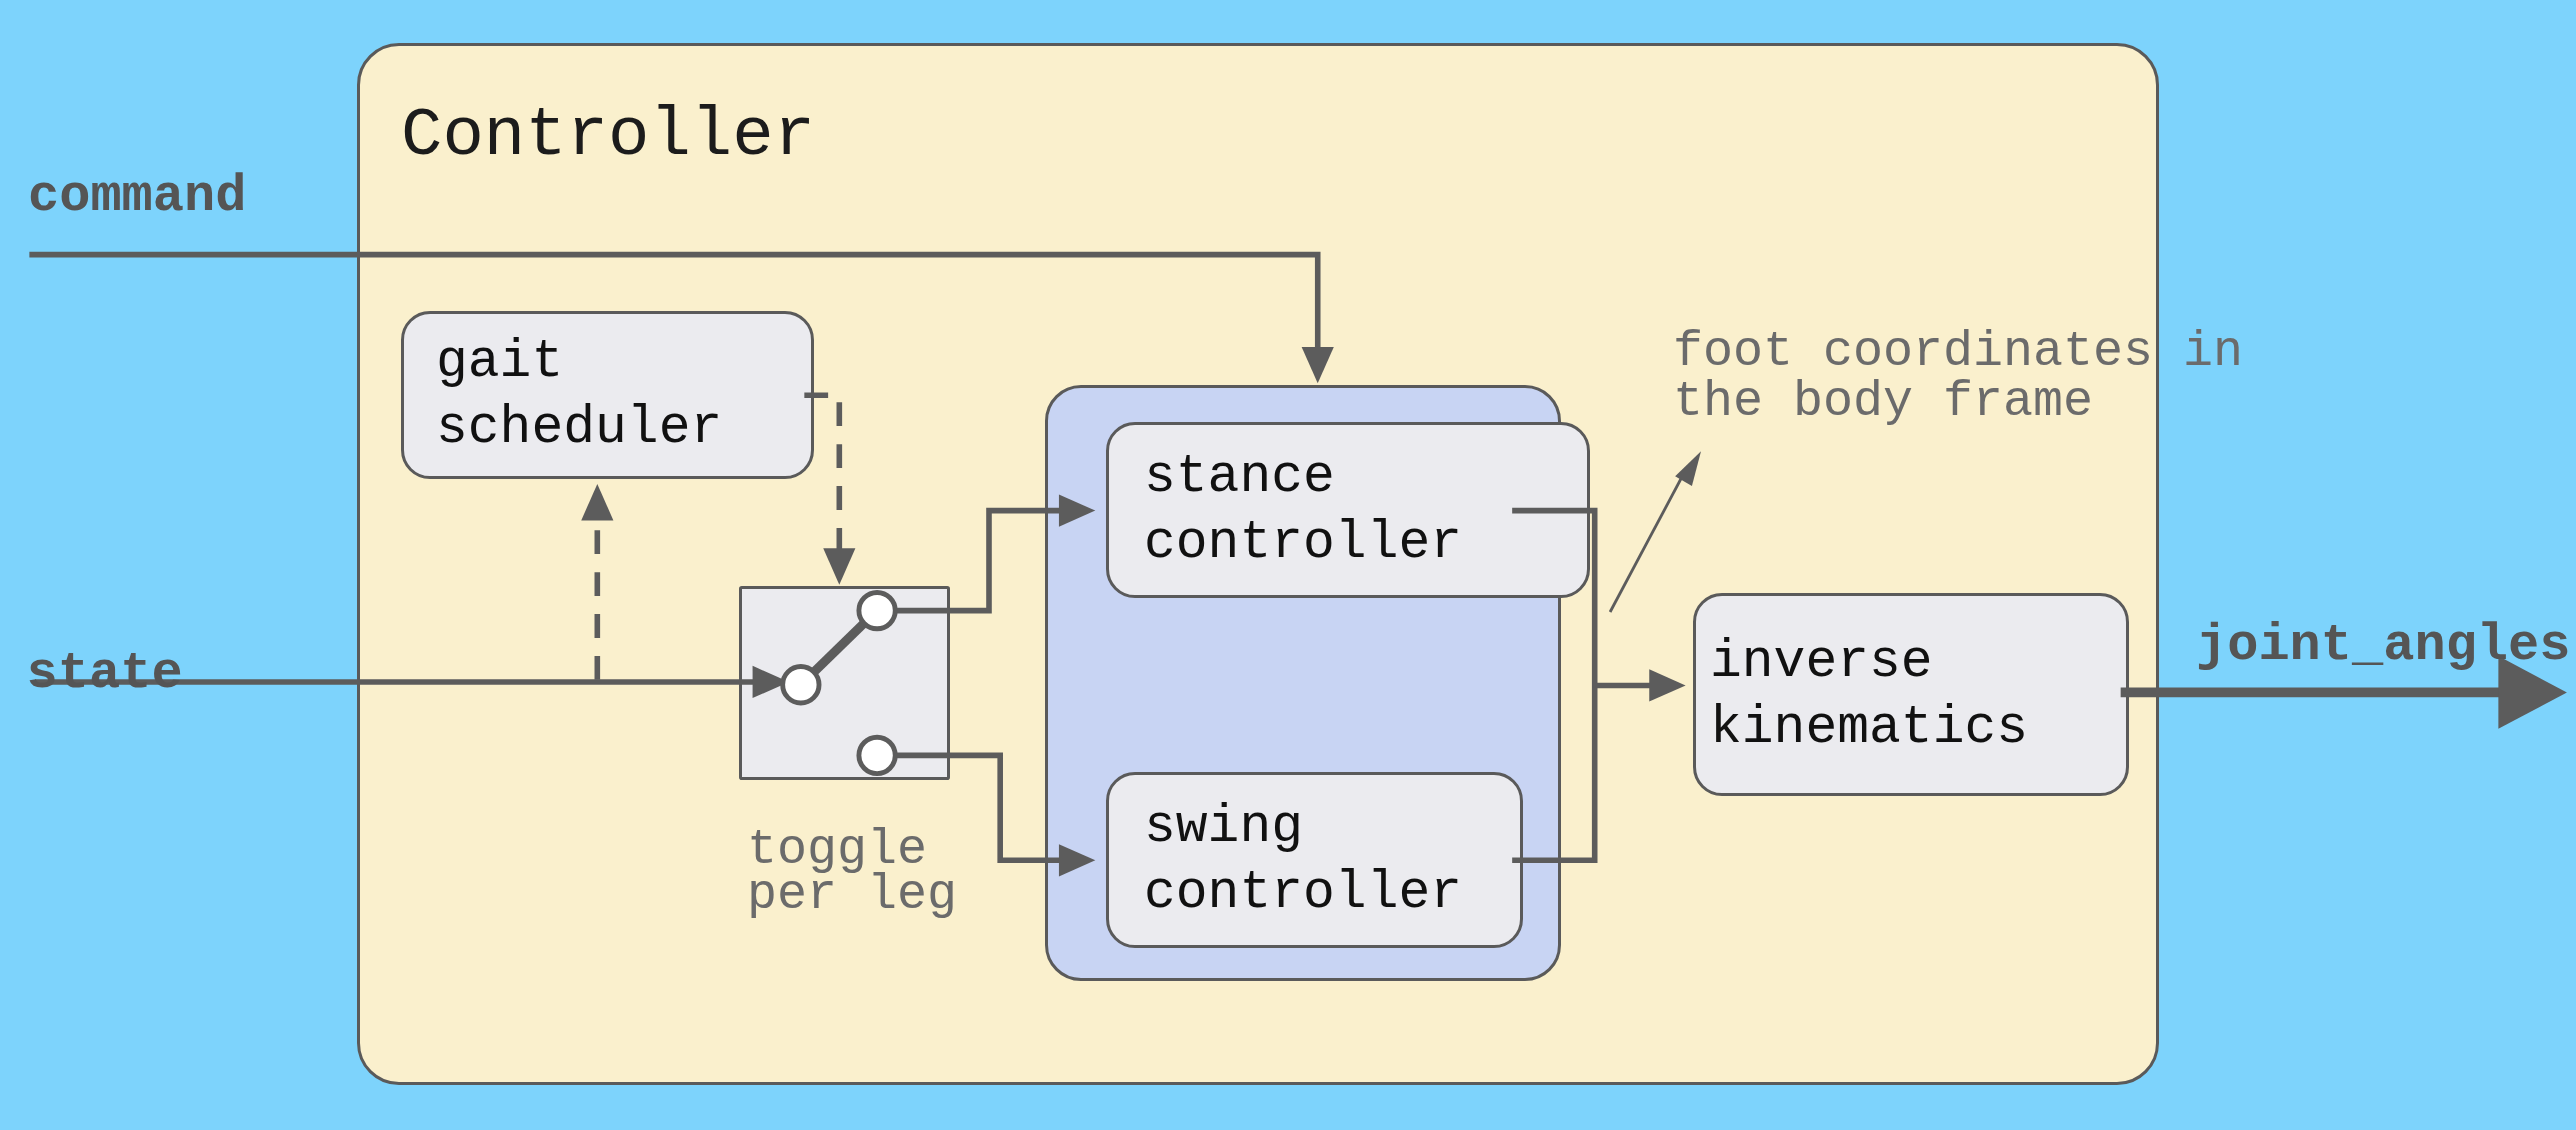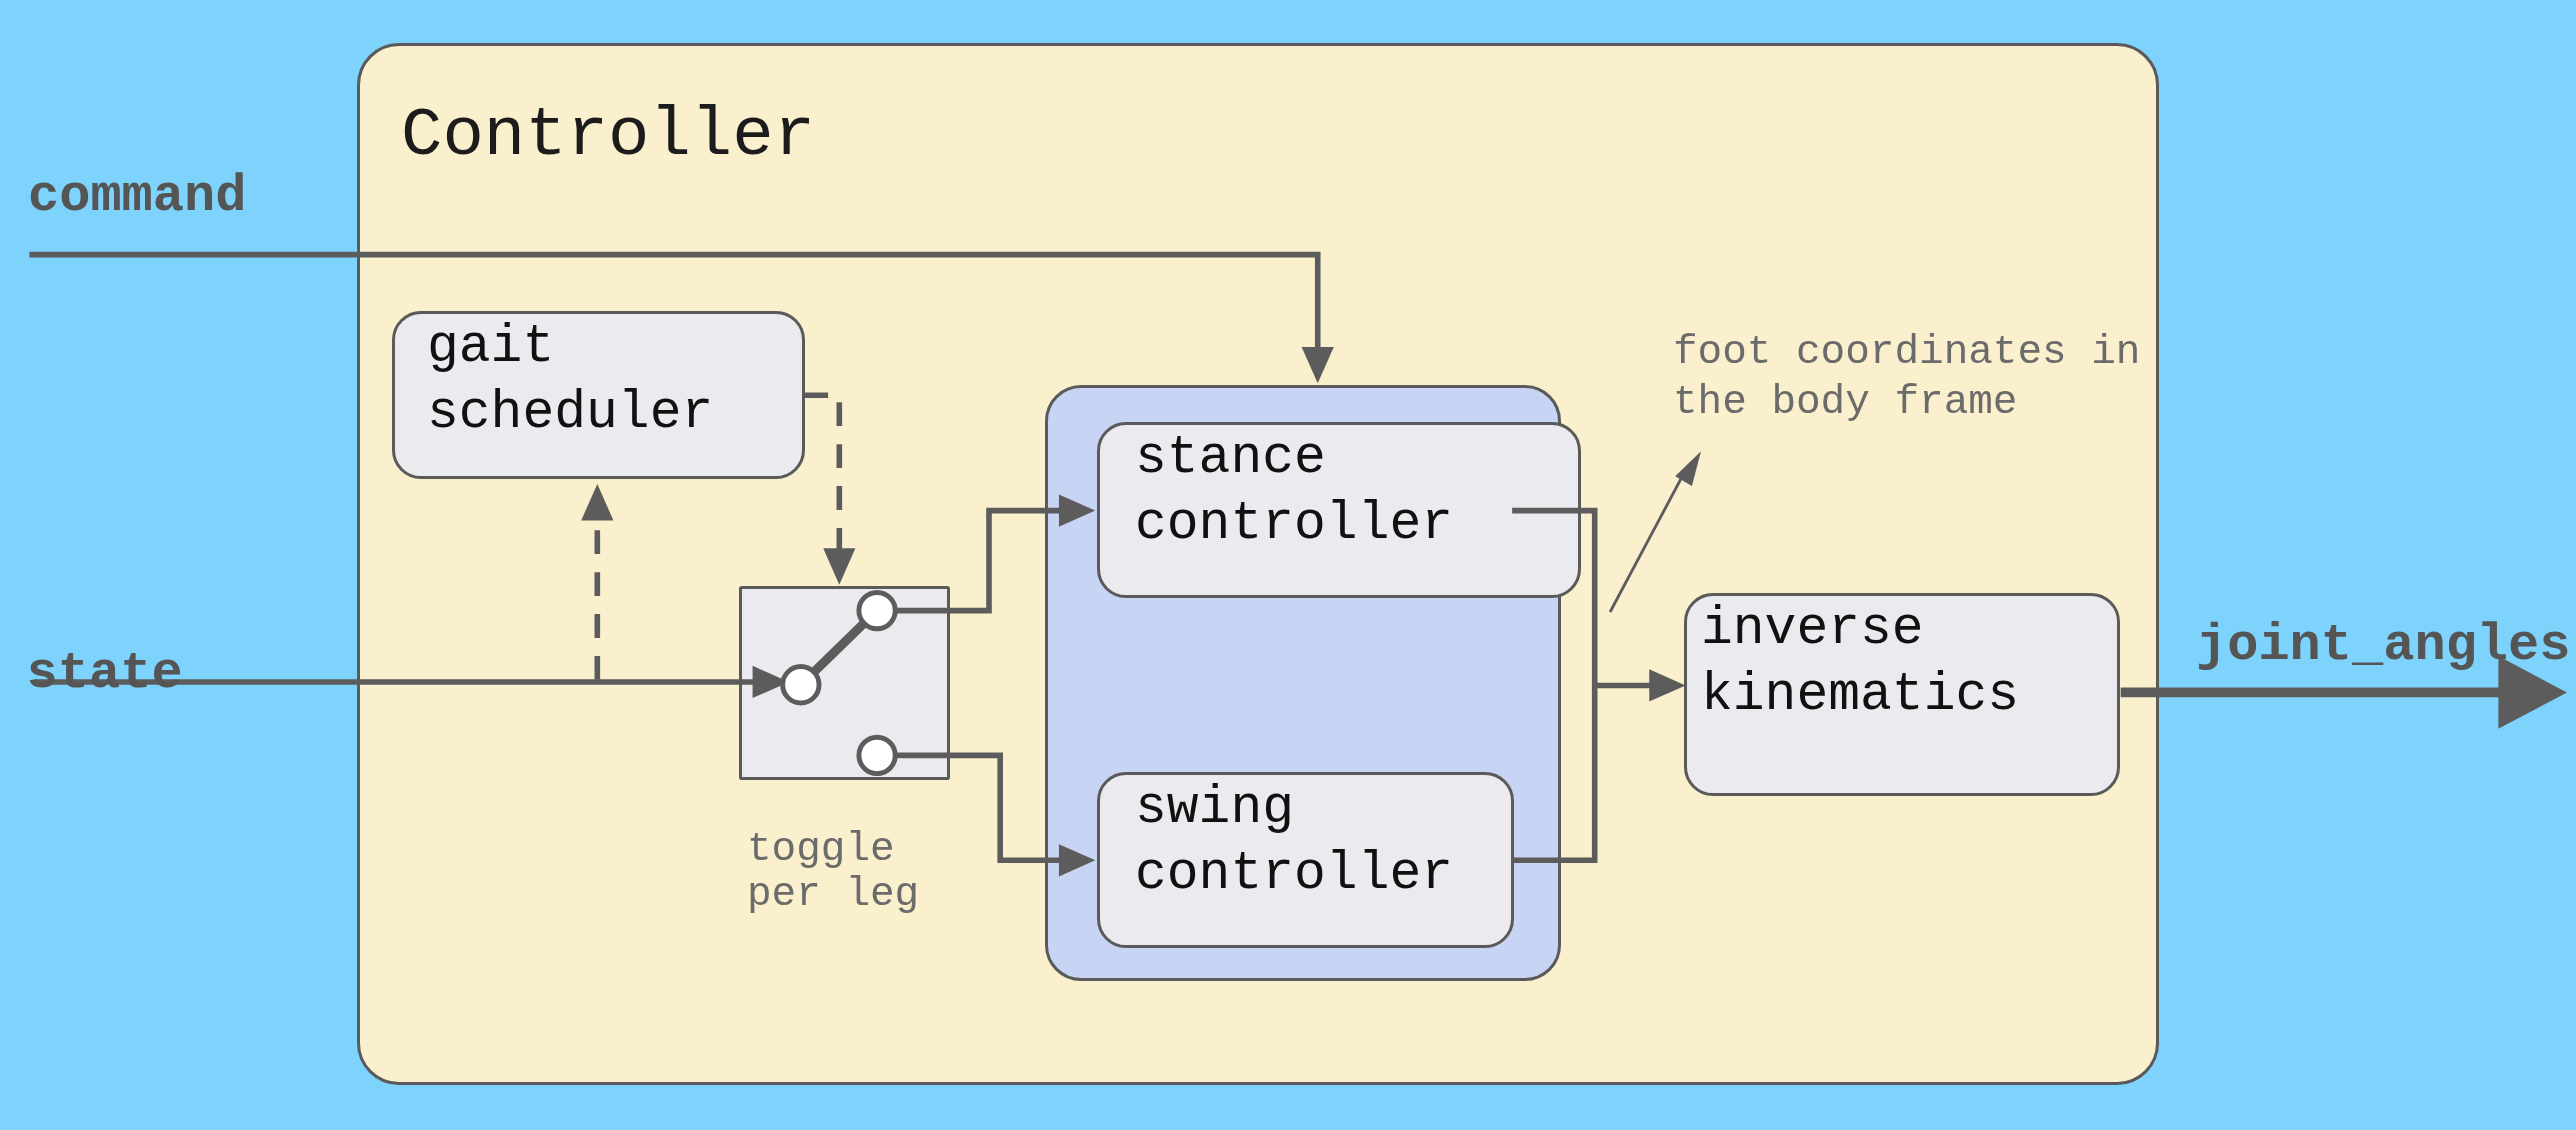--- a/index.html
+++ b/index.html
@@ -35,24 +35,24 @@
     border:3.5px solid var(--border);
     border-radius:36px;
     box-sizing:border-box;
   }
   .block{
     position:absolute;
     background:var(--block-fill);
     border:3.5px solid var(--border);
     border-radius:29px;
     box-sizing:border-box;
-    display:flex;align-items:flex-start;
+    display:flex;align-items:center;
     font-size:53px;line-height:66px;
     color:var(--block-text);
-    white-space:normal;word-break:normal;
+    white-space:normal;word-break:normal;margin-left:9px;
   }
   .block .lbl{display:block;width:100%;}
   .block-gait{left:392px;top:311px;width:413px;height:168px;padding-left:32px;}
   .block-stance{left:1097px;top:422px;width:484px;height:176px;padding-left:35px;}
   .block-swing{left:1097px;top:772px;width:417px;height:176px;padding-left:35px;}
   .block-ik{left:1684px;top:593px;width:436px;height:203px;padding-left:14px;}
   .toggle-box{
     position:absolute;
     left:739px;top:586px;width:211px;height:194px;
     background:var(--block-fill);
@@ -69,21 +69,21 @@
     position:absolute;
     font-size:52px;line-height:1;font-weight:700;
     color:var(--label-text);
     white-space:nowrap;
   }
   .io-command{left:28px;top:171px;}
   .io-state{left:26.6px;top:648px;}
   .io-joint{left:2196px;top:620px;}
   .annotation{
     position:absolute;
-    font-size:41px;
+    font-size:50px;
     color:var(--annotation-text);
     white-space:nowrap;
   }
   .ann-foot{left:1673px;top:327px;line-height:50px;}
   .ann-toggle{left:747px;top:827px;line-height:45px;}
   svg.wires{
     position:absolute;left:0;top:0;
     pointer-events:none;
   }
   .connector{fill:none;stroke:var(--line);stroke-width:8;}

